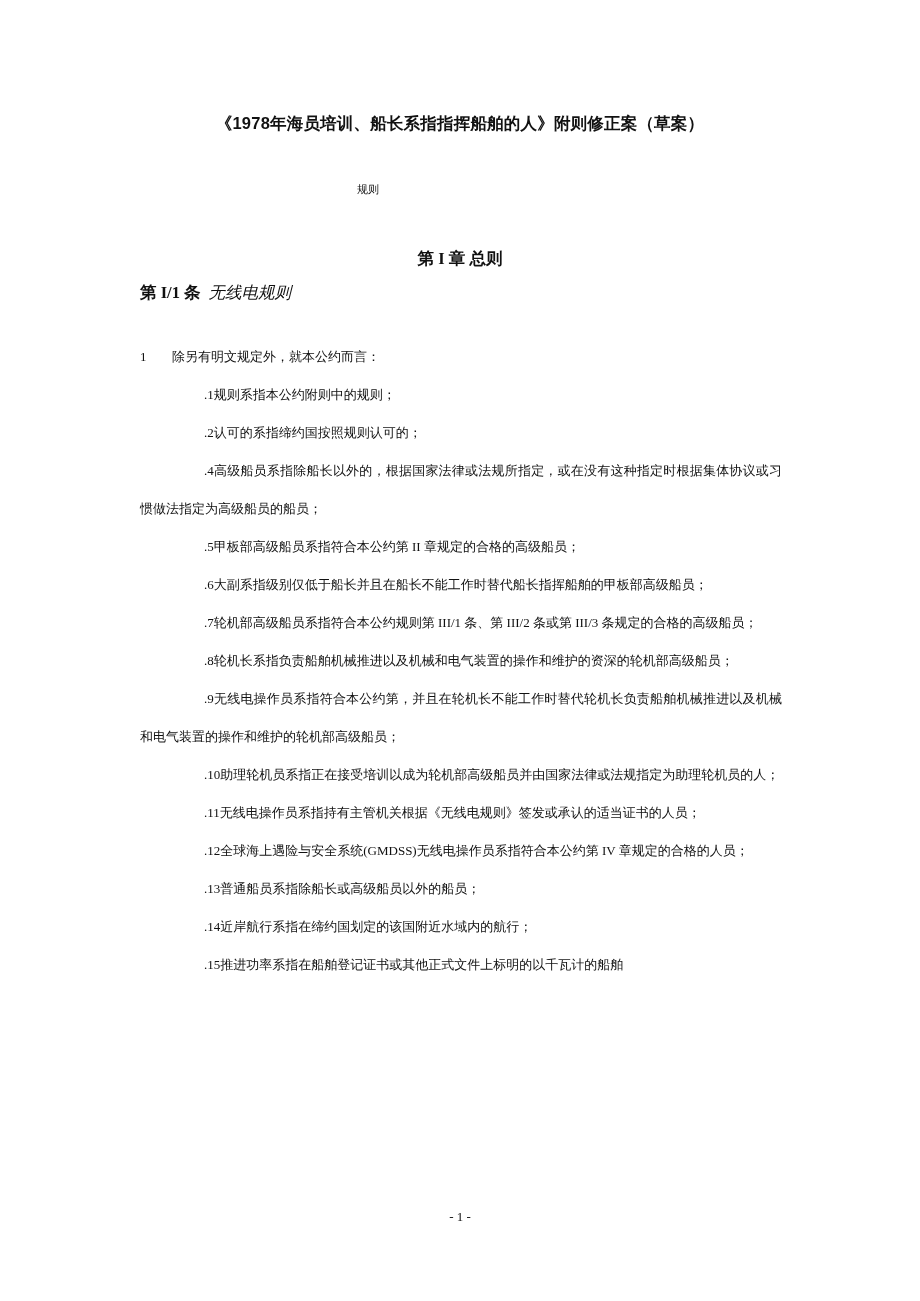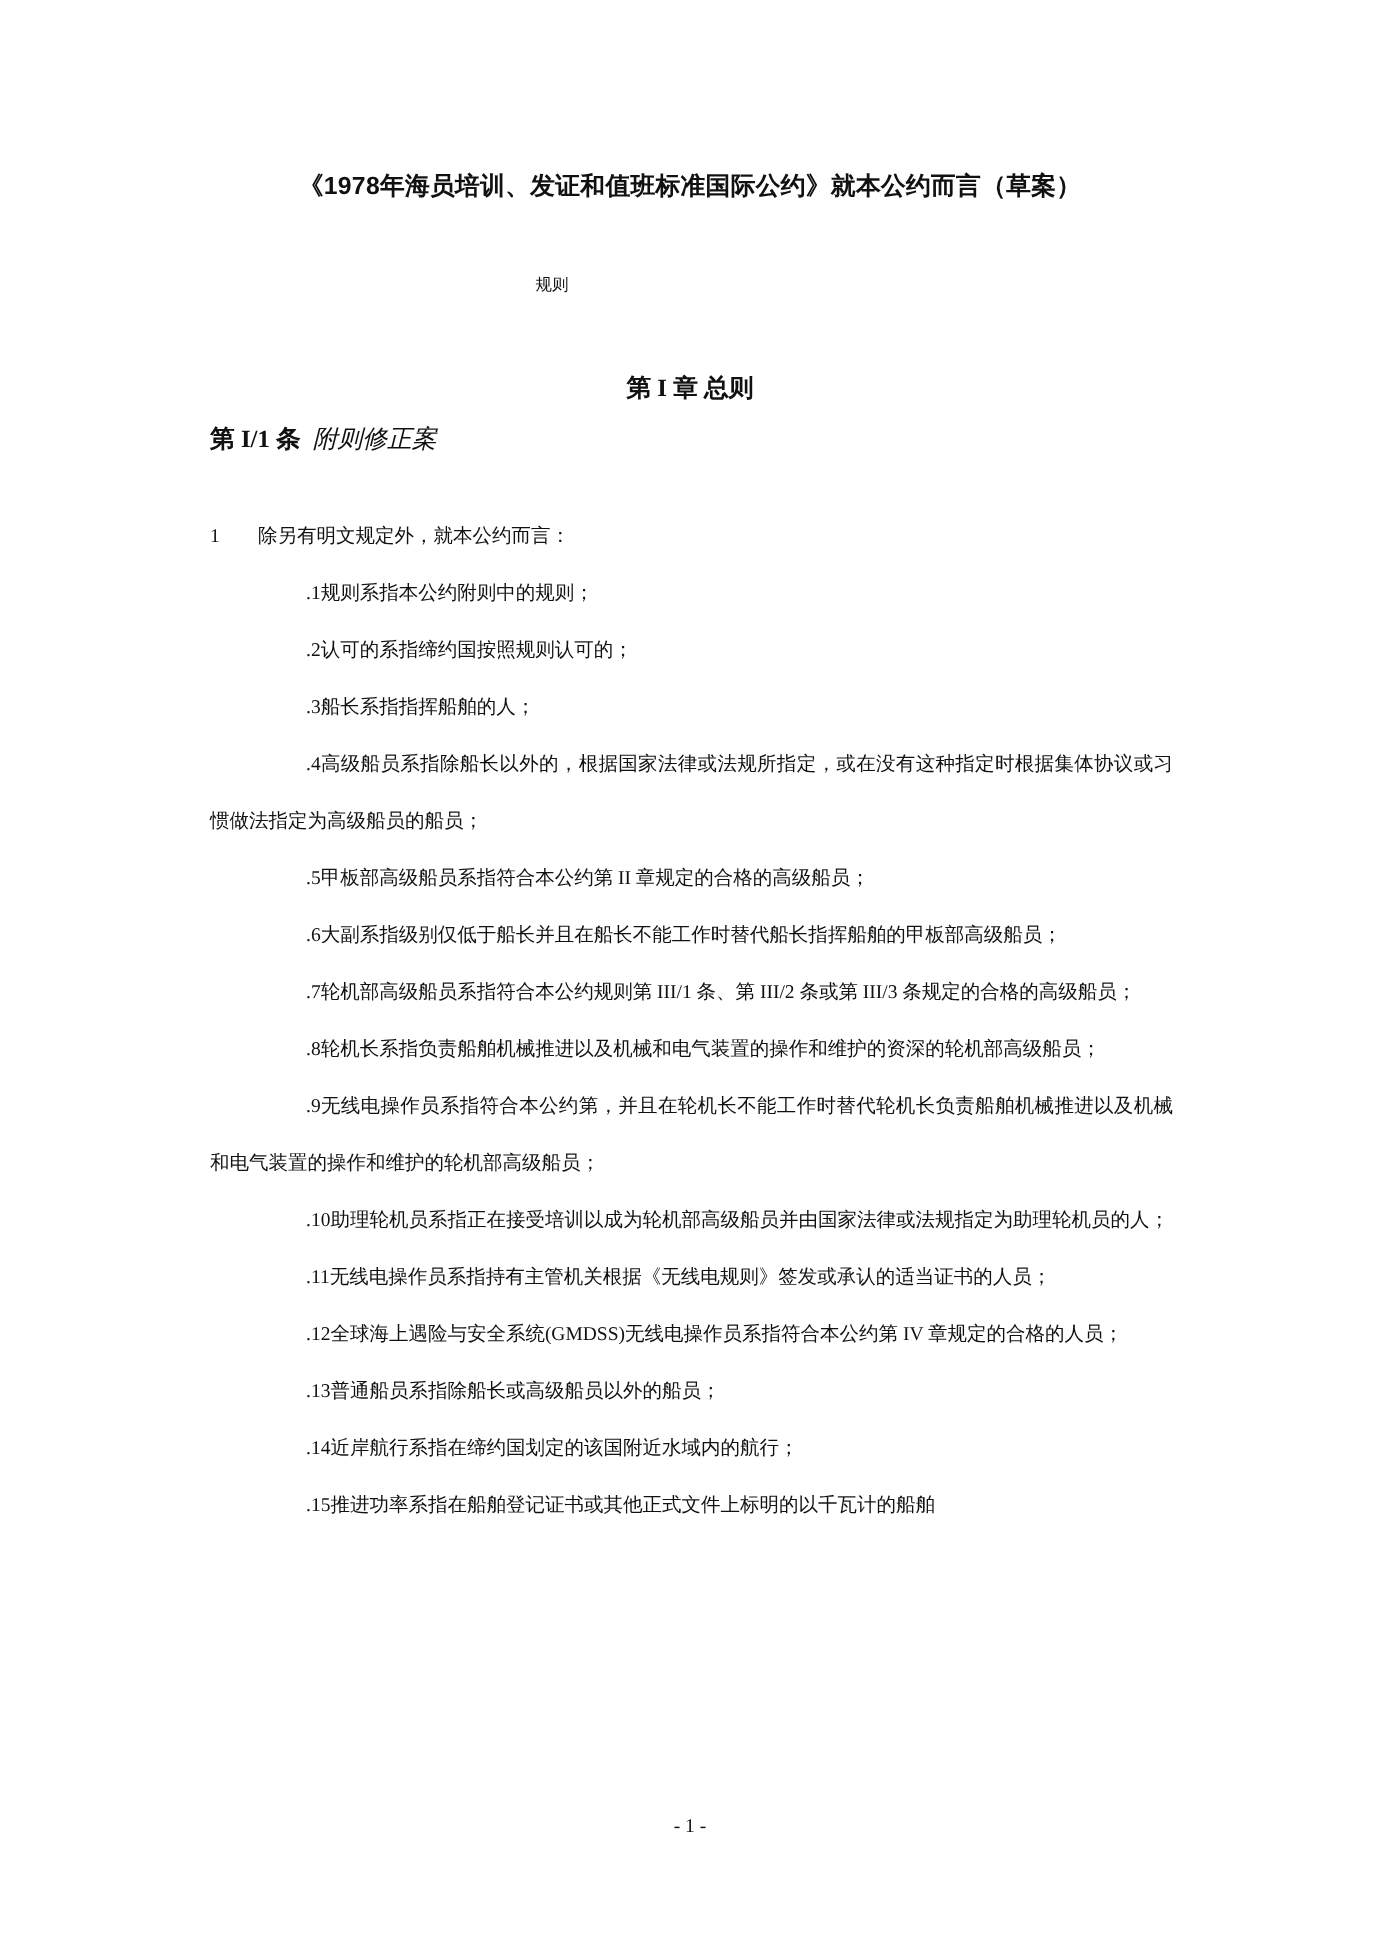--- a/index.html
+++ b/index.html
@@ -38,32 +38,31 @@
   .para.lead .n { min-width: 32px; }
   .footer {
     position: absolute; top: 1209px; left: 0; width: 920px; text-align: center;
     font-size: 13px;
   }
 </style>
 </head>
 <body>
 
 <div class="page">
-  <div class="title">《1978年海员培训、发证和值班标准国际公约》就本公约而言（草案）</div>
+  <div class="title">《1978年海员培训、船长系指指挥船舶的人》附则修正案（草案）</div>
   <div class="subtitle">规则</div>
   <div class="chapter">第 I 章  总则</div>
   <div class="article">
-    <span class="num">第 I/1 条</span><span class="name">附则修正案</span>
+    <span class="num">第 I/1 条</span><span class="name">无线电规则</span>
   </div>
 
   <div class="body">
     <p class="para lead"><span class="n">1</span><span>除另有明文规定外，就本公约而言：</span></p>
     <p class="para item"><span class="n">.1</span><span>规则系指本公约附则中的规则；</span></p>
     <p class="para item"><span class="n">.2</span><span>认可的系指缔约国按照规则认可的；</span></p>
-    <p class="para item"><span class="n">.3</span><span>船长系指指挥船舶的人；</span></p>
     <p class="para item"><span class="n">.4</span><span>高级船员系指除船长以外的，根据国家法律或法规所指定，或在没有这种指定时根据集体协议或习惯做法指定为高级船员的船员；</span></p>
     <p class="para item"><span class="n">.5</span><span>甲板部高级船员系指符合本公约第 II 章规定的合格的高级船员；</span></p>
     <p class="para item"><span class="n">.6</span><span>大副系指级别仅低于船长并且在船长不能工作时替代船长指挥船舶的甲板部高级船员；</span></p>
     <p class="para item"><span class="n">.7</span><span>轮机部高级船员系指符合本公约规则第 III/1 条、第 III/2 条或第 III/3 条规定的合格的高级船员；</span></p>
     <p class="para item"><span class="n">.8</span><span>轮机长系指负责船舶机械推进以及机械和电气装置的操作和维护的资深的轮机部高级船员；</span></p>
     <p class="para item"><span class="n">.9</span><span>无线电操作员系指符合本公约第，并且在轮机长不能工作时替代轮机长负责船舶机械推进以及机械和电气装置的操作和维护的轮机部高级船员；</span></p>
     <p class="para item"><span class="n">.10</span><span>助理轮机员系指正在接受培训以成为轮机部高级船员并由国家法律或法规指定为助理轮机员的人；</span></p>
     <p class="para item"><span class="n">.11</span><span>无线电操作员系指持有主管机关根据《无线电规则》签发或承认的适当证书的人员；</span></p>
     <p class="para item"><span class="n">.12</span><span>全球海上遇险与安全系统(GMDSS)无线电操作员系指符合本公约第 IV 章规定的合格的人员；</span></p>
     <p class="para item"><span class="n">.13</span><span>普通船员系指除船长或高级船员以外的船员；</span></p>

